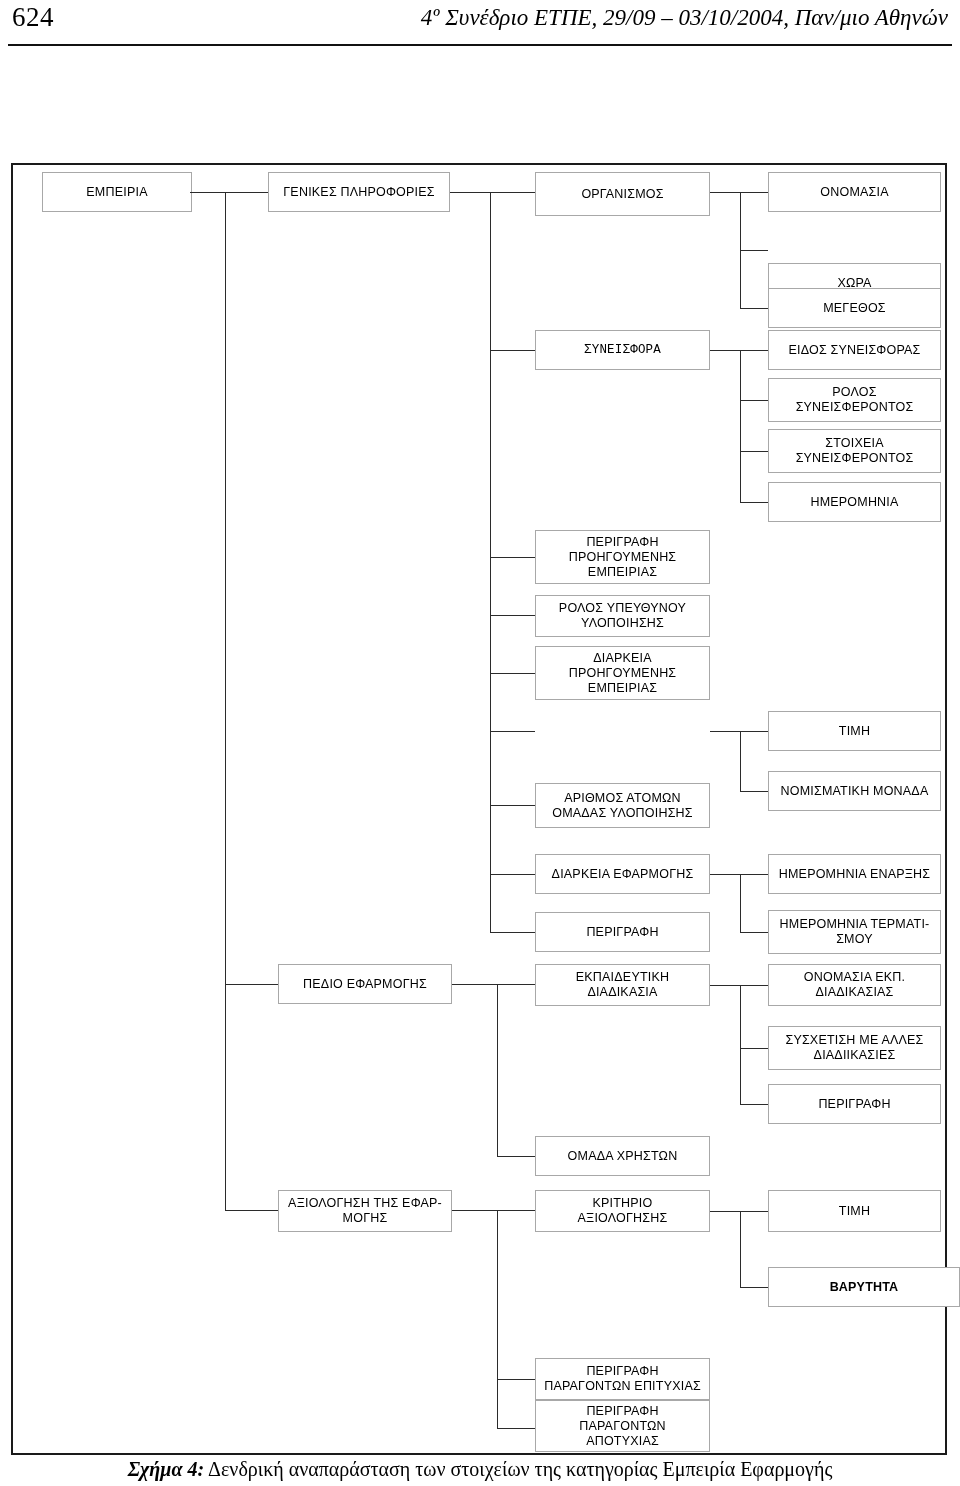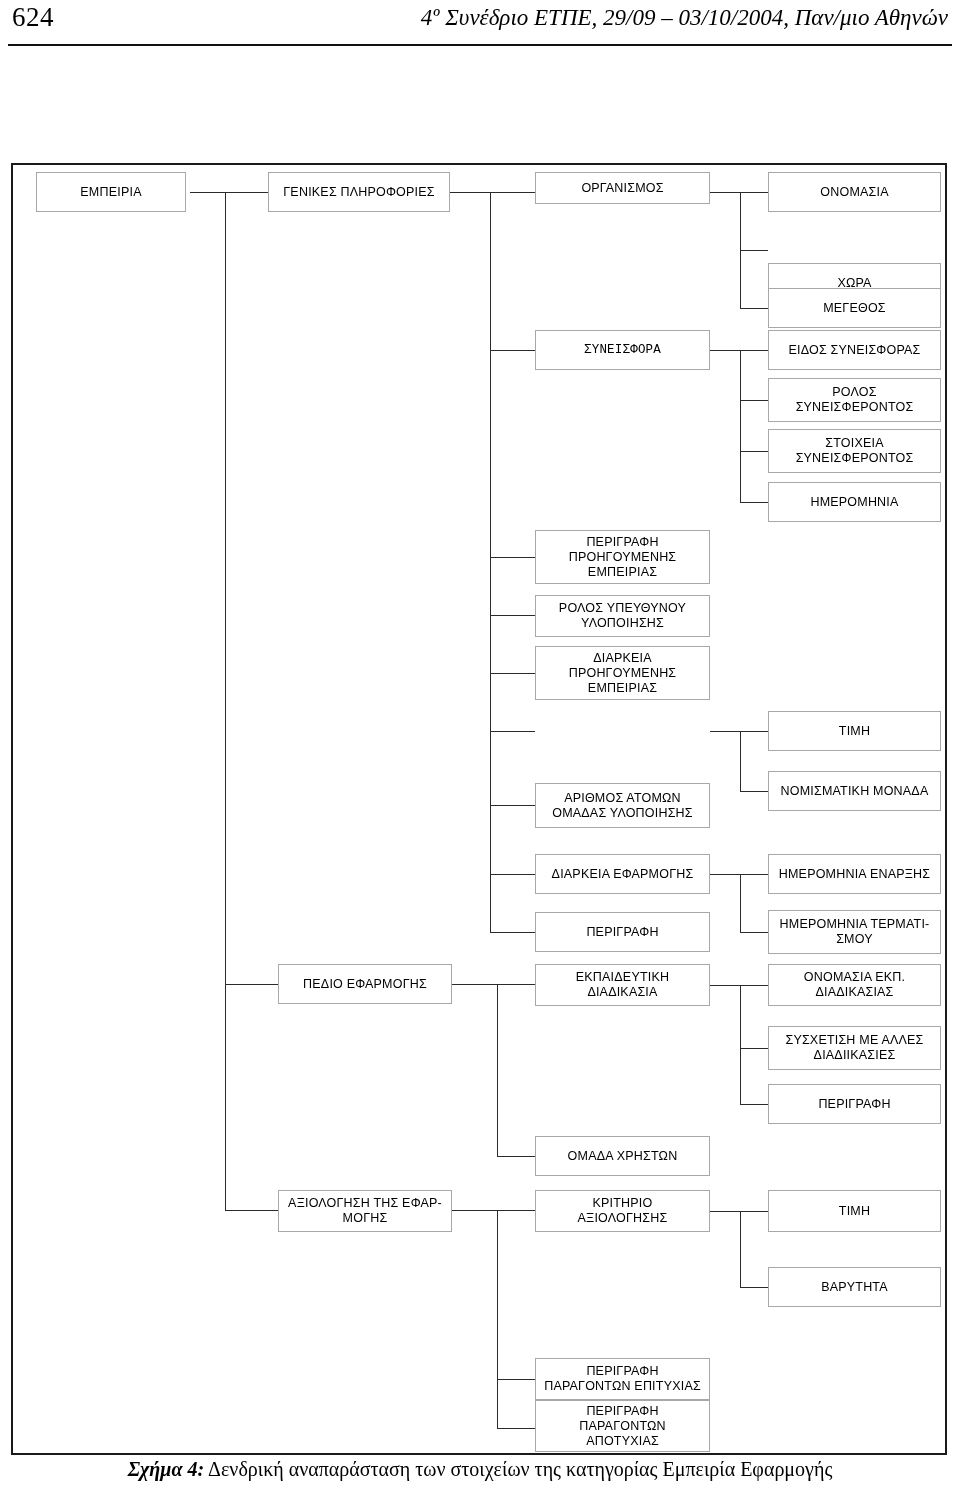--- a/index.html
+++ b/index.html
@@ -123,21 +123,21 @@
 <div id="page-header">
   <div id="page-number">624</div>
   <div id="header-title">4º Συνέδριο ΕΤΠΕ, 29/09 – 03/10/2004, Παν/μιο Αθηνών</div>
   <div id="header-rule"></div>
 </div>
 
 <div id="figure-frame"></div>
 
 <div id="diagram">
 
-  <div class="node" style="left:36px; top:172px; width:150px; height:40px;">
+  <div class="node" style="left:42px; top:172px; width:150px; height:40px;">
     <span class="lbl">ΕΜΠΕΙΡΙΑ</span>
   </div>
 
   <div class="hline" style="left:190px; top:192px; width:78px;"></div>
   <div class="vline" style="left:225px; top:192px; height:1018px;"></div>
   <div class="hline" style="left:225px; top:984px; width:53px;"></div>
   <div class="hline" style="left:225px; top:1210px; width:53px;"></div>
 
   <div class="node" style="left:268px; top:172px; width:182px; height:40px;">
     <span class="lbl">ΓΕΝΙΚΕΣ ΠΛΗΡΟΦΟΡΙΕΣ</span>
@@ -165,21 +165,21 @@
 
   <div class="hline" style="left:452px; top:984px; width:83px;"></div>
   <div class="vline" style="left:497px; top:984px; height:172px;"></div>
   <div class="hline" style="left:497px; top:1156px; width:38px;"></div>
 
   <div class="hline" style="left:452px; top:1210px; width:83px;"></div>
   <div class="vline" style="left:497px; top:1210px; height:218px;"></div>
   <div class="hline" style="left:497px; top:1379px; width:38px;"></div>
   <div class="hline" style="left:497px; top:1428px; width:38px;"></div>
 
-  <div class="node" style="left:535px; top:172px; width:175px; height:32px;">
+  <div class="node" style="left:535px; top:172px; width:175px; height:44px;">
     <span class="lbl">ΟΡΓΑΝΙΣΜΟΣ</span>
   </div>
 
   <div class="node" style="left:535px; top:330px; width:175px; height:40px;font-family:Liberation Mono, monospace;">
     <span class="lbl">ΣΥΝΕΙΣΦΟΡΑ</span>
   </div>
 
   <div class="node" style="left:535px; top:530px; width:175px; height:54px;">
     <span class="lbl">ΠΕΡΙΓΡΑΦΗ
 ΠΡΟΗΓΟΥΜΕΝΗΣ
@@ -322,21 +322,21 @@
   </div>
 
   <div class="node" style="left:768px; top:1084px; width:173px; height:40px;">
     <span class="lbl">ΠΕΡΙΓΡΑΦΗ</span>
   </div>
 
   <div class="node" style="left:768px; top:1190px; width:173px; height:42px;">
     <span class="lbl">ΤΙΜΗ</span>
   </div>
 
-  <div class="node" style="left:768px; top:1267px; width:173px; height:40px;">
+  <div class="node" style="left:768px; top:1267px; width:192px; height:40px;font-weight:bold;">
     <span class="lbl">ΒΑΡΥΤΗΤΑ</span>
   </div>
 
 </div>
 
 <div id="figure-caption">
   <span class="cap-label">Σχήμα 4:</span><span class="cap-text"> Δενδρική αναπαράσταση των στοιχείων της κατηγορίας Εμπειρία Εφαρμογής</span>
 </div>
 
 </body></html>

